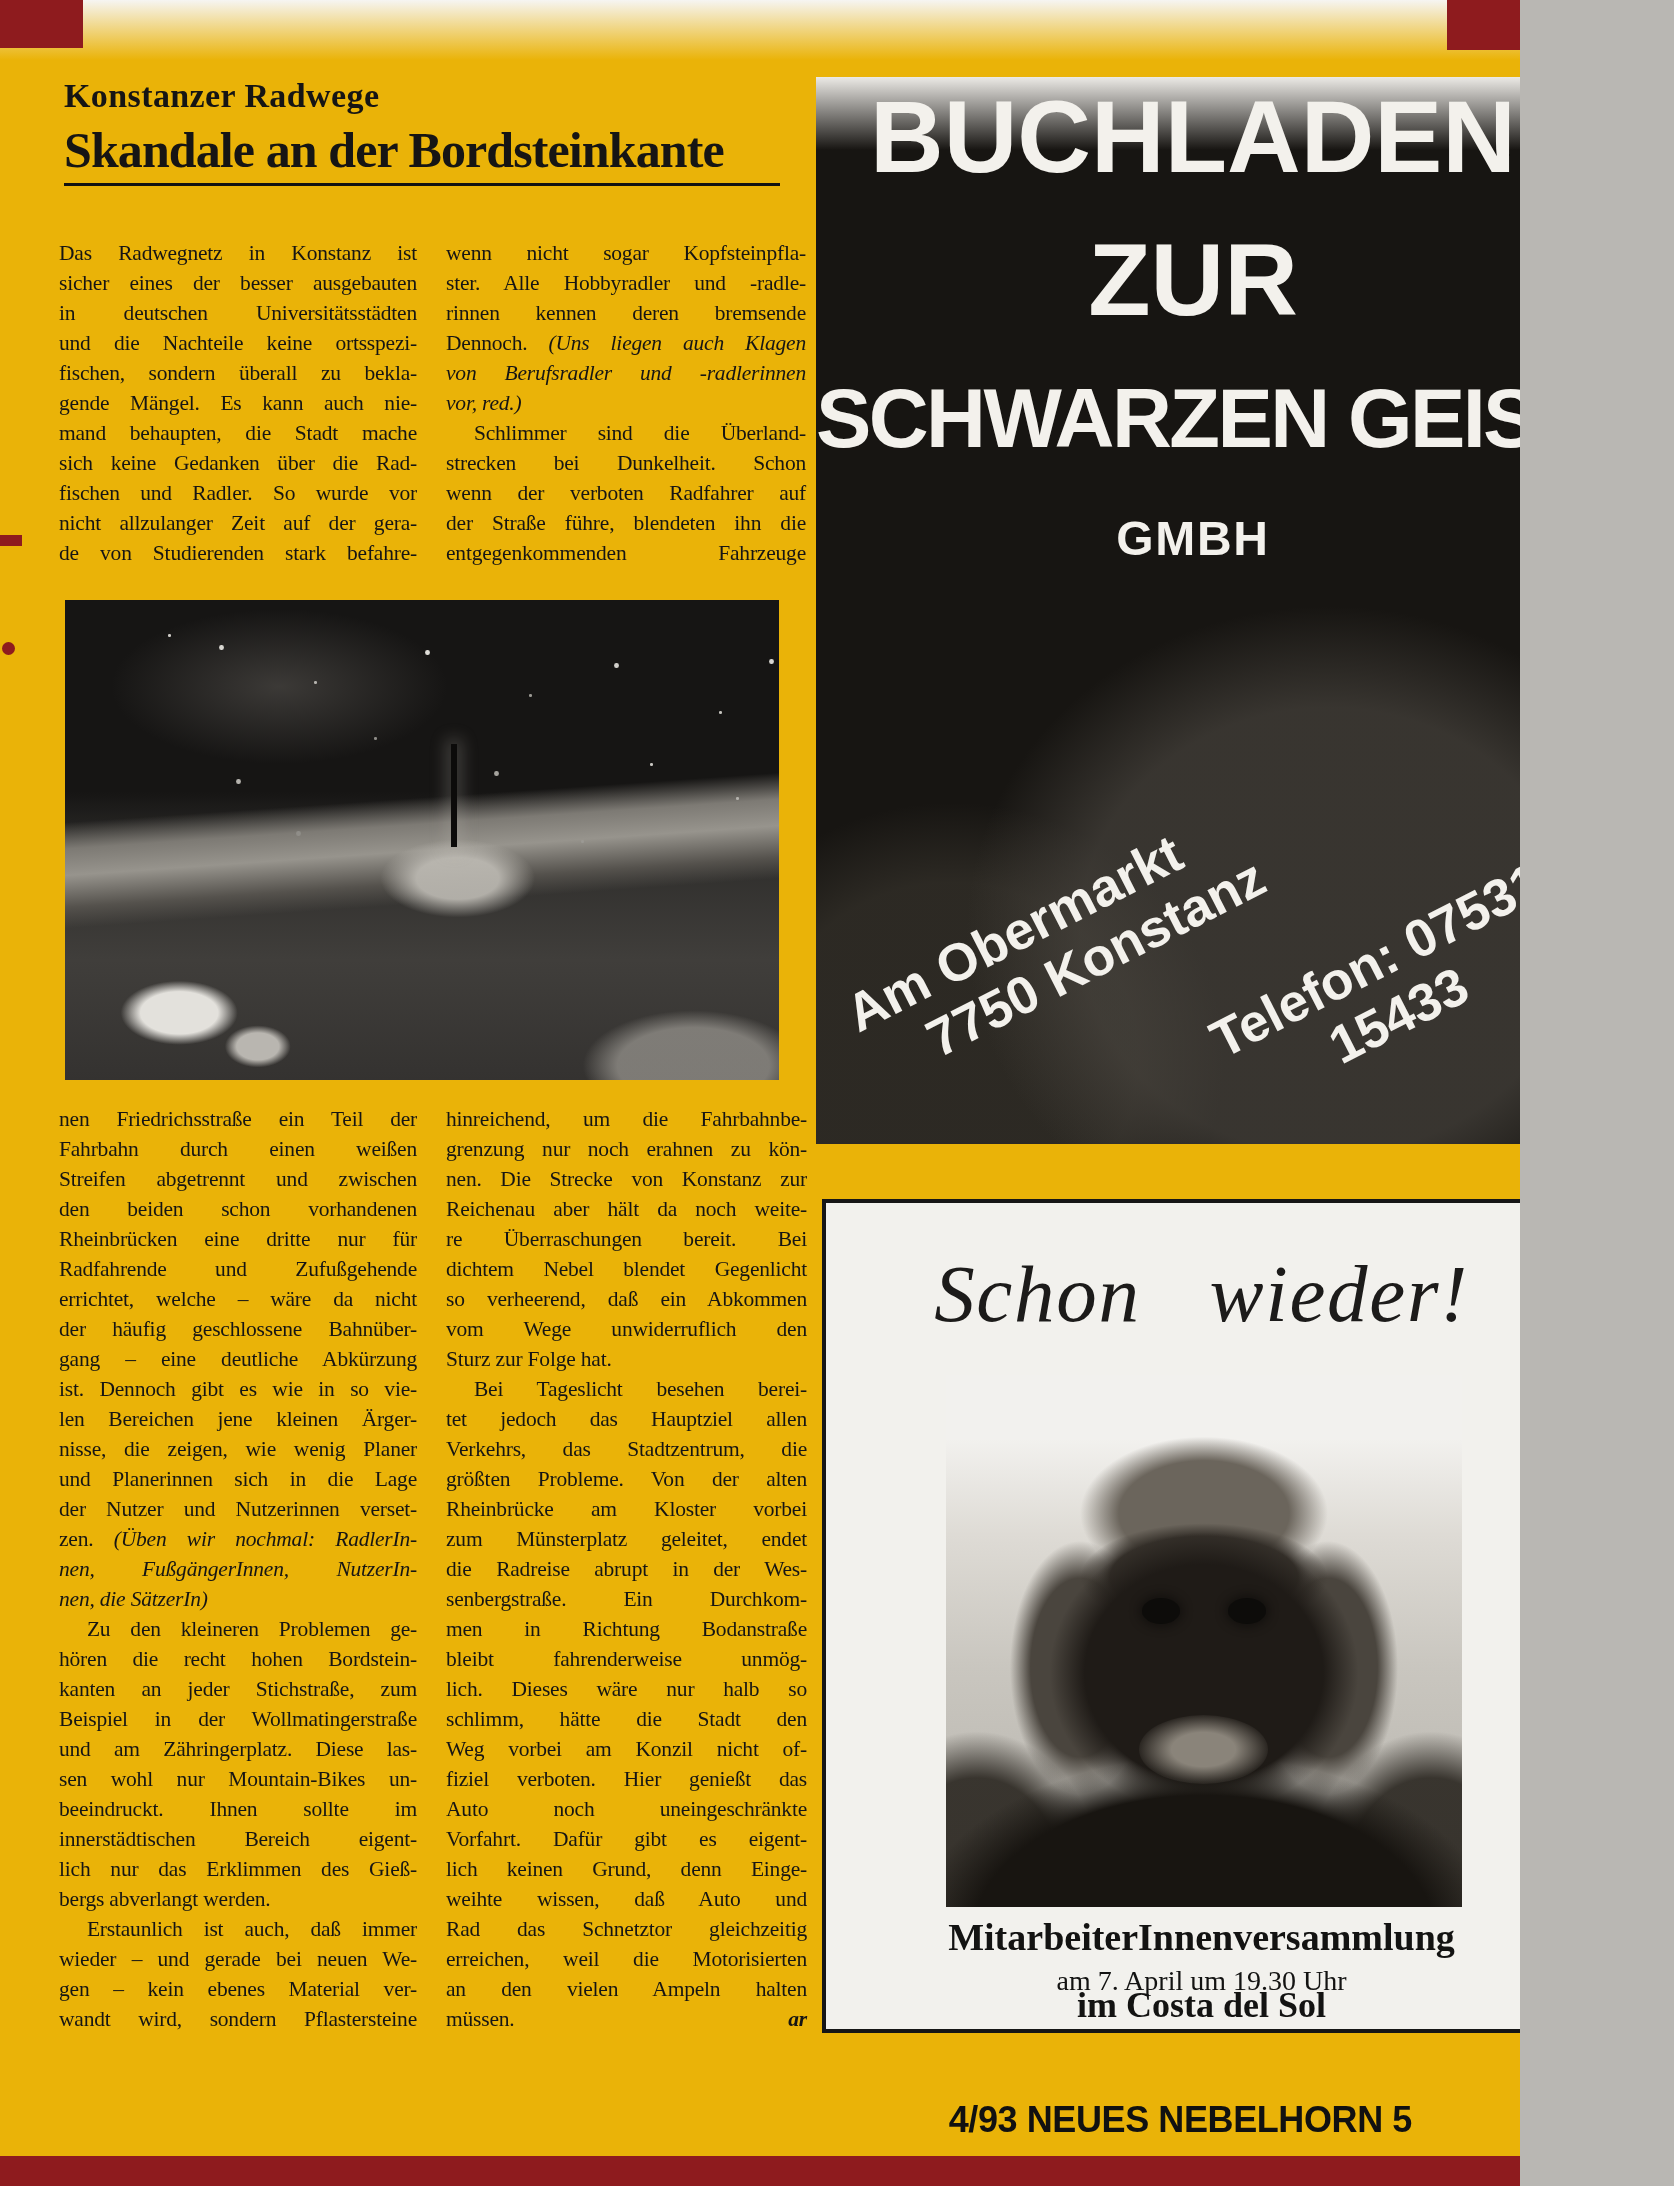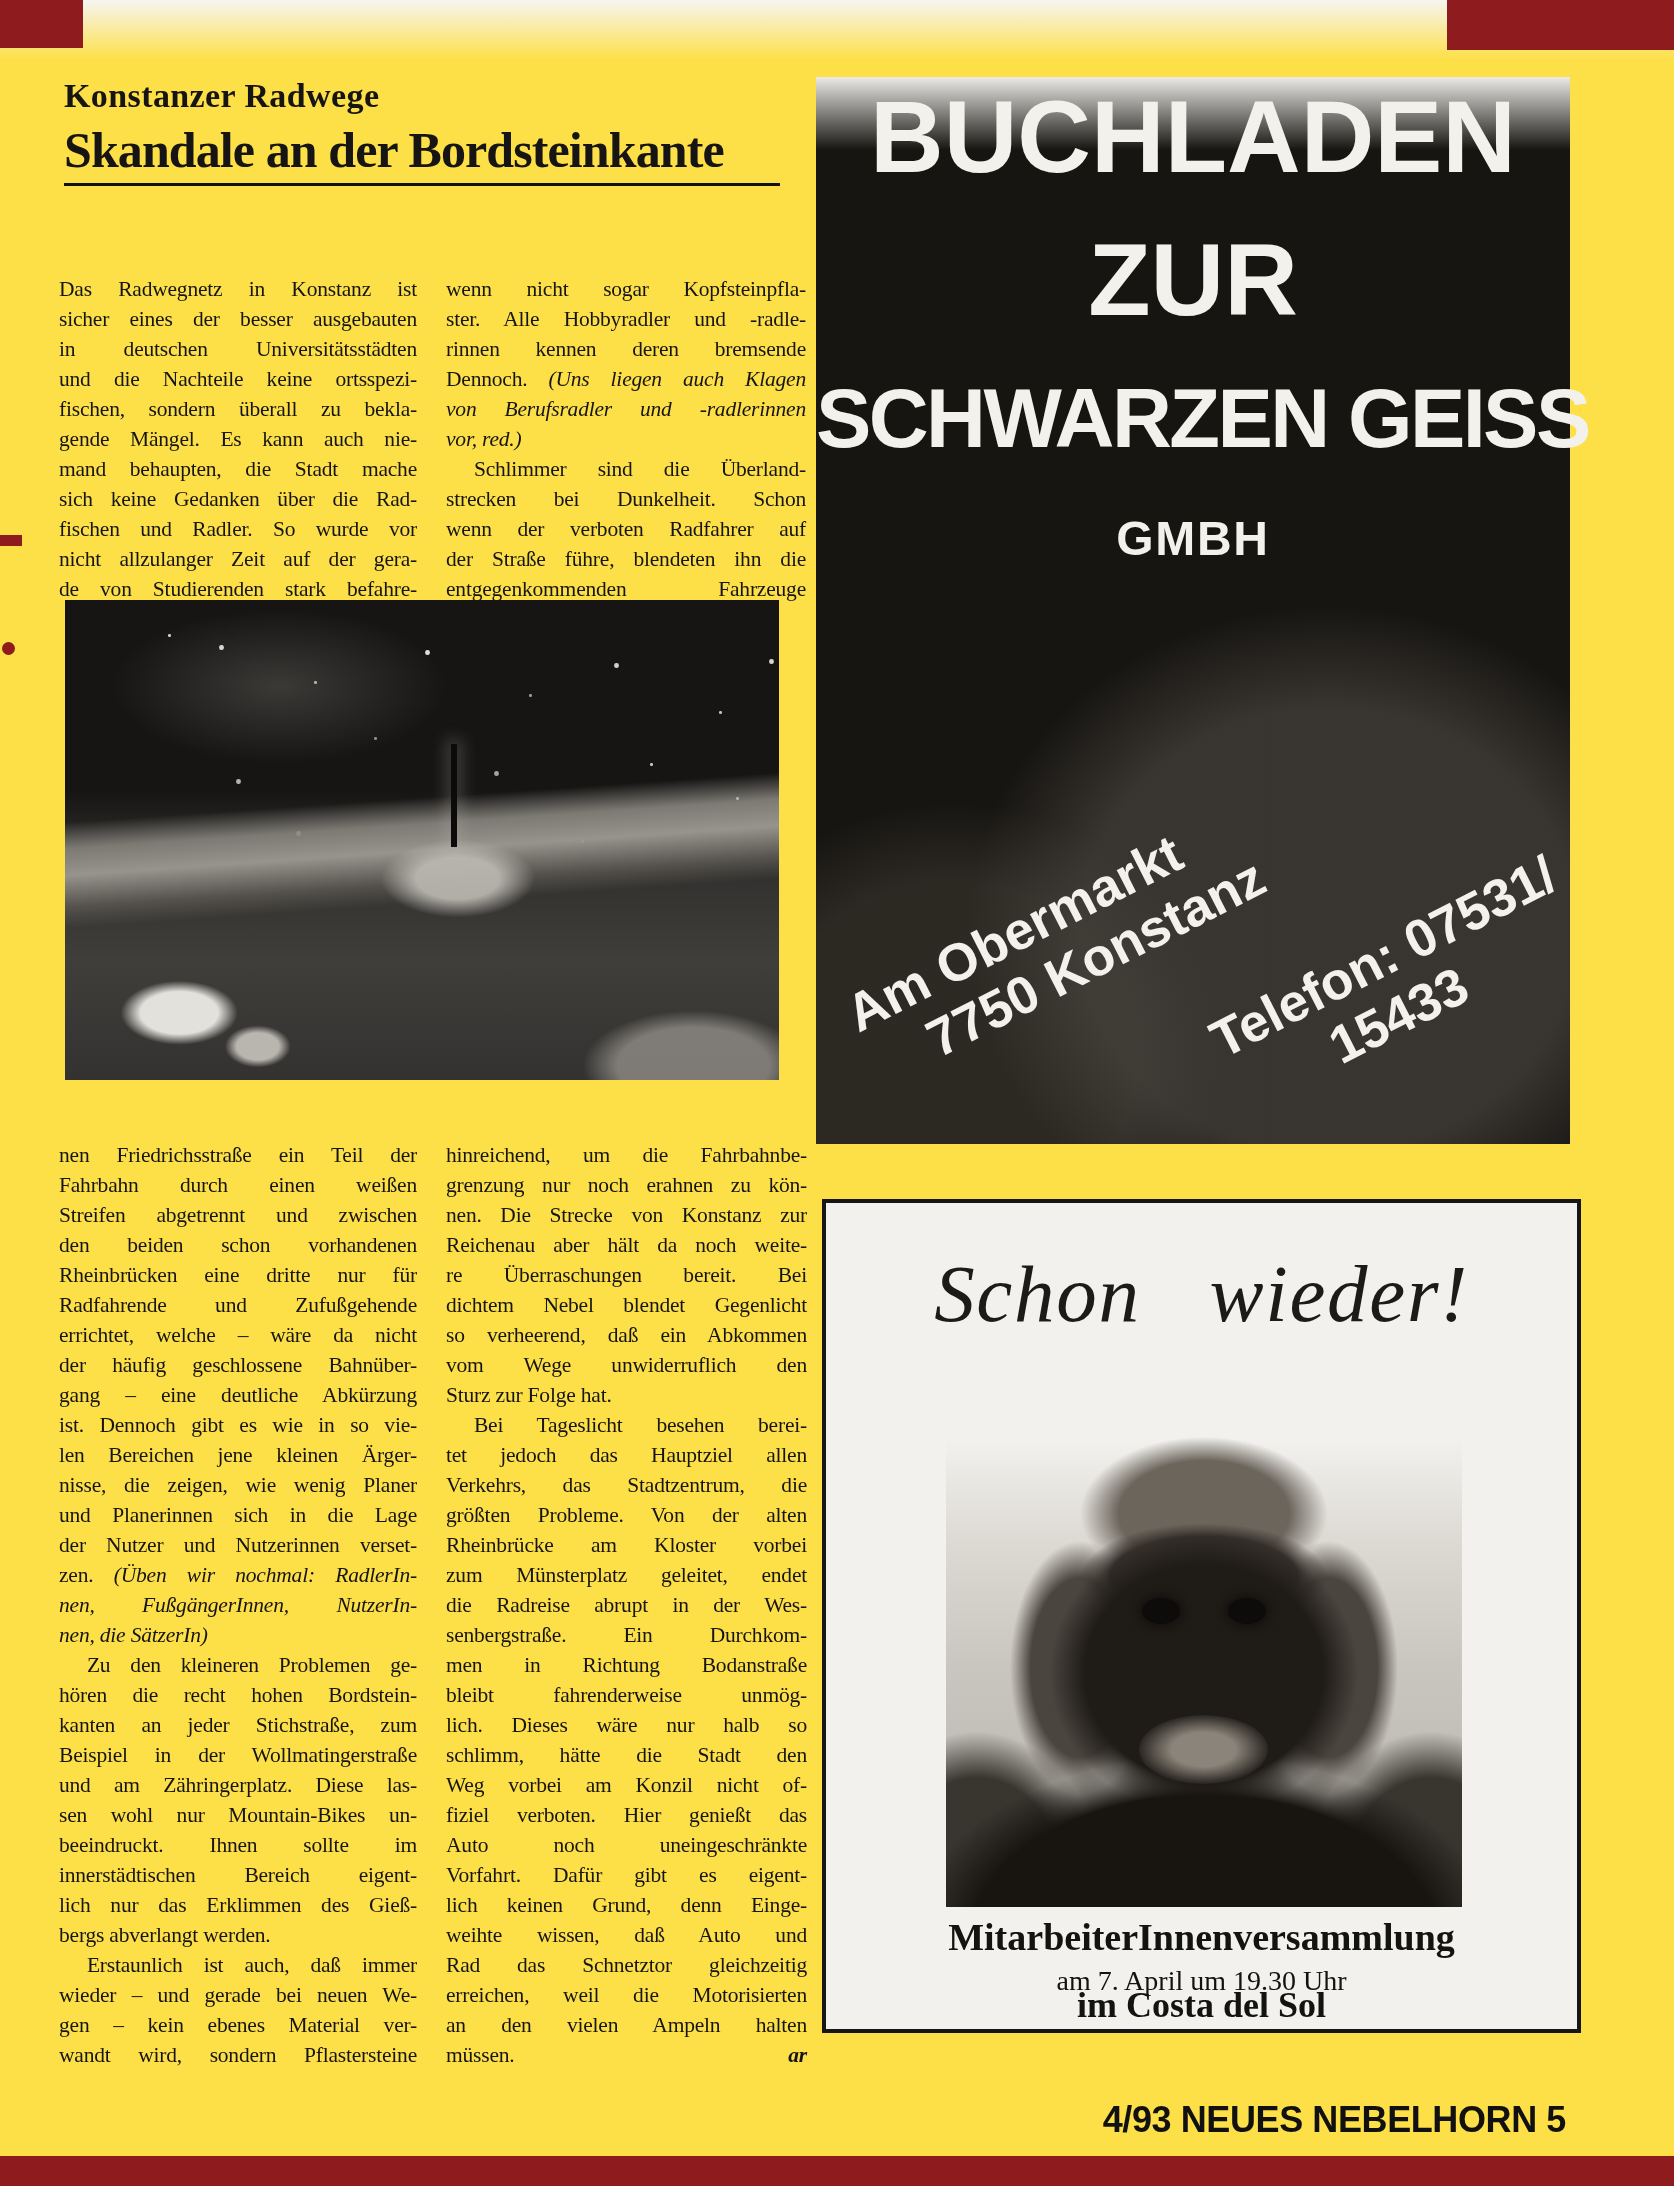--- a/index.html
+++ b/index.html
@@ -1,32 +1,32 @@
 <!DOCTYPE html>
 <html style="font-size:13.8px"><head>
 <meta charset="utf-8">
 <style>
   html,body{margin:0;padding:0;background:#b9b7b3;}
-  .page{position:relative;width:1674px;height:2186px;background:#fde047;overflow:hidden;
+  .page{position:relative;width:1520px;height:2186px;background:#eab308;overflow:hidden;
         font-family:"Liberation Serif","DejaVu Serif",serif;color:#161514;}
   .page::before{content:"";position:absolute;left:0;top:0;right:0;height:60px;
         background:linear-gradient(#f6f5f2,rgba(246,245,242,0));pointer-events:none;}
   
   .red{position:absolute;background:#8e1b1e;}
   .red.tl{left:0;top:0;width:83px;height:48px;}
   .red.tr{left:1447px;top:0;width:227px;height:50px;}
   .red.bottom{left:0;top:2156px;width:1674px;height:30px;}
   .red.dash{left:0;top:535px;width:22.4px;height:11.2px;}
   .red.dot{left:1.7px;top:642px;width:13px;height:13px;border-radius:50%;}
   
   .kicker{position:absolute;left:64px;top:77px;font-size:34px;font-weight:700;letter-spacing:0.4px;}
   .headline{position:absolute;left:64px;top:121px;margin:0;font-size:50px;font-weight:700;letter-spacing:-0.9px;}
   .rule{position:absolute;left:64px;top:183px;width:716px;height:3.4px;background:#121212;}
   
-  .col{position:absolute;font-size:21.5px;line-height:30px;letter-spacing:-0.2px;margin-top:36px;}
+  .col{position:absolute;font-size:21.5px;line-height:30px;letter-spacing:-0.2px;}
   .col.tl-col{left:59px;top:238px;width:358px;}
   .col.tr-col{left:446px;top:238px;width:360px;}
   .col.bl-col{left:59px;top:1104px;width:358px;}
   .col.br-col{left:446px;top:1104px;width:361px;}
   .tl{text-align:justify;text-align-last:justify;}
   .tl.nj{text-align-last:left;}
   .tl.ind{text-indent:1.3em;}
   .tl i{font-style:italic;}
   .sig{float:right;font-style:italic;font-weight:700;}
   

